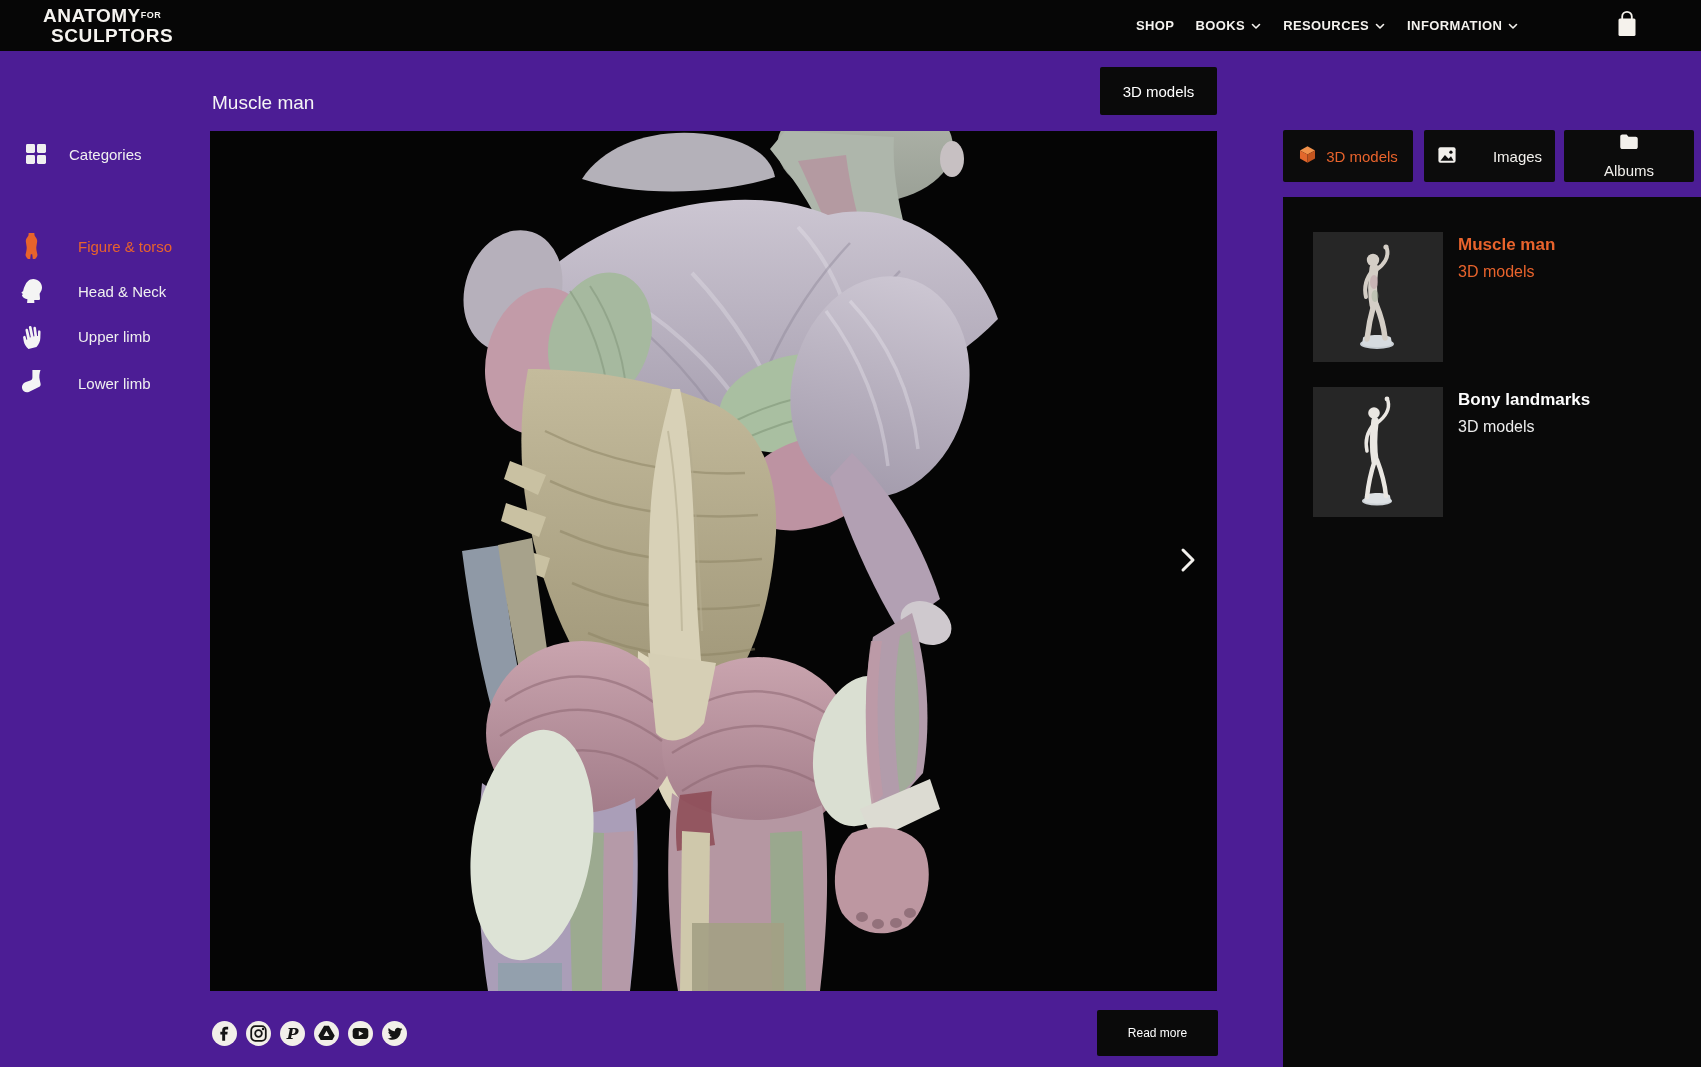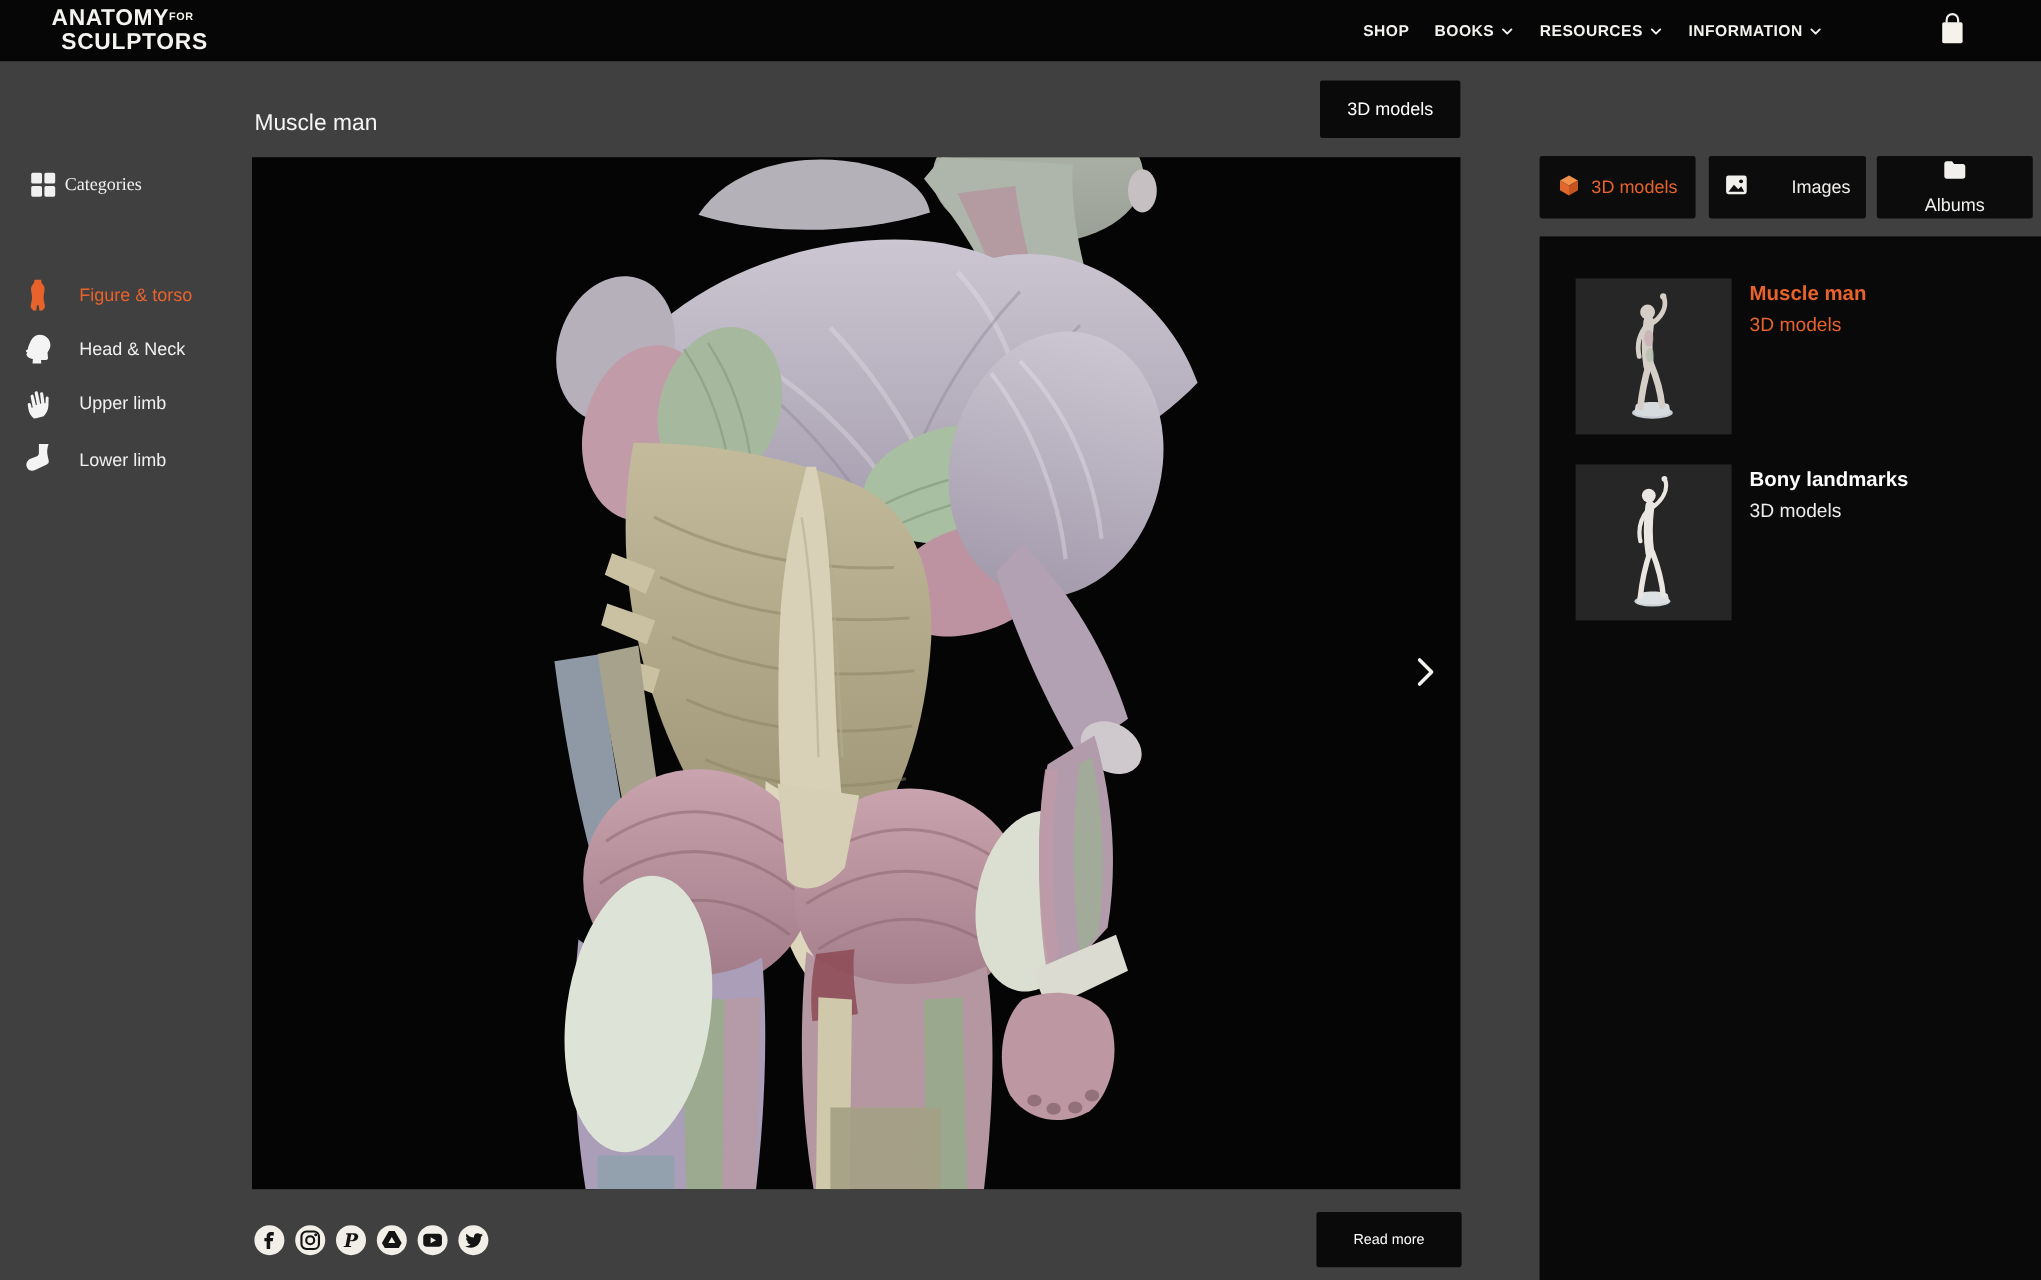--- a/index.html
+++ b/index.html
@@ -1,36 +1,36 @@
 <!DOCTYPE html>
 <html><head>
 <meta charset="utf-8">
 <style>
   * { margin:0; padding:0; box-sizing:border-box; }
   html,body { background:#111; }
   body { font-family:"Liberation Sans","DejaVu Sans",sans-serif; }
-  .stage { position:relative; width:1701px; height:1067px; background:#404040; overflow:hidden; }
+  .stage { position:relative; width:1701px; height:1067px; background:#4c1d95; overflow:hidden; }
 
   
   .navbar { position:absolute; left:0; top:0; width:1701px; height:51px; background:#060606; }
   .logo { position:absolute; left:43px; top:6px; color:#f5f3ef; cursor:pointer; line-height:1; }
   .logo .l1 { font-size:19px; font-weight:800; letter-spacing:.5px; }
   .logo .l1 .for { font-size:9px; vertical-align:4px; letter-spacing:.5px; }
   .logo .l2 { font-size:19px; font-weight:800; letter-spacing:.6px; margin-left:8px; margin-top:1px; }
   .nav-menu { position:absolute; left:1136px; top:0; height:51px; display:flex; align-items:center; gap:21px; }
   .nav-item { display:flex; align-items:center; gap:5px; color:#f4f2ee; font-size:13px; font-weight:700; letter-spacing:.4px; cursor:pointer; white-space:nowrap; }
   .nav-item svg { display:block; }
   .cart { position:absolute; left:1616px; top:10px; width:22px; height:30px; cursor:pointer; }
 
   
   .cat-row { position:absolute; left:16px; display:flex; align-items:center; height:30px; cursor:pointer; }
   .cat-row .ic { width:30px; display:flex; justify-content:center; }
-  .cat-row .lbl { margin-left:20px; font-size:15px; color:#f0f0f0; }
+  .cat-row .lbl { margin-left:32px; font-size:15px; color:#f0f0f0; }
   .cat-row.active .lbl { color:#e8632c; }
-  .cat-title .lbl { margin-left:3px;font-family:Liberation Serif, serif; }
+  .cat-title .lbl { margin-left:18px; }
 
   
   .page-title { position:absolute; left:212px; top:92px; font-size:19px; font-weight:500; color:#f5f5f5; }
   .badge { position:absolute; left:1100px; top:67px; width:117px; height:48px; background:#0a0a0a; color:#fff;
            font-size:15px; display:flex; align-items:center; justify-content:center; border-radius:2px; cursor:pointer; }
   .viewer { position:absolute; left:210px; top:131px; width:1007px; height:860px; background:#050505; cursor:grab; }
   .next-btn { position:absolute; right:14px; top:416px; width:30px; height:30px; display:flex; align-items:center; justify-content:center; cursor:pointer; }
 
   .social-row { position:absolute; left:212px; top:1021px; display:flex; gap:9px; }
   .soc { width:25px; height:25px; border-radius:50%; background:#f2efe9; display:flex; align-items:center; justify-content:center; cursor:pointer; }

